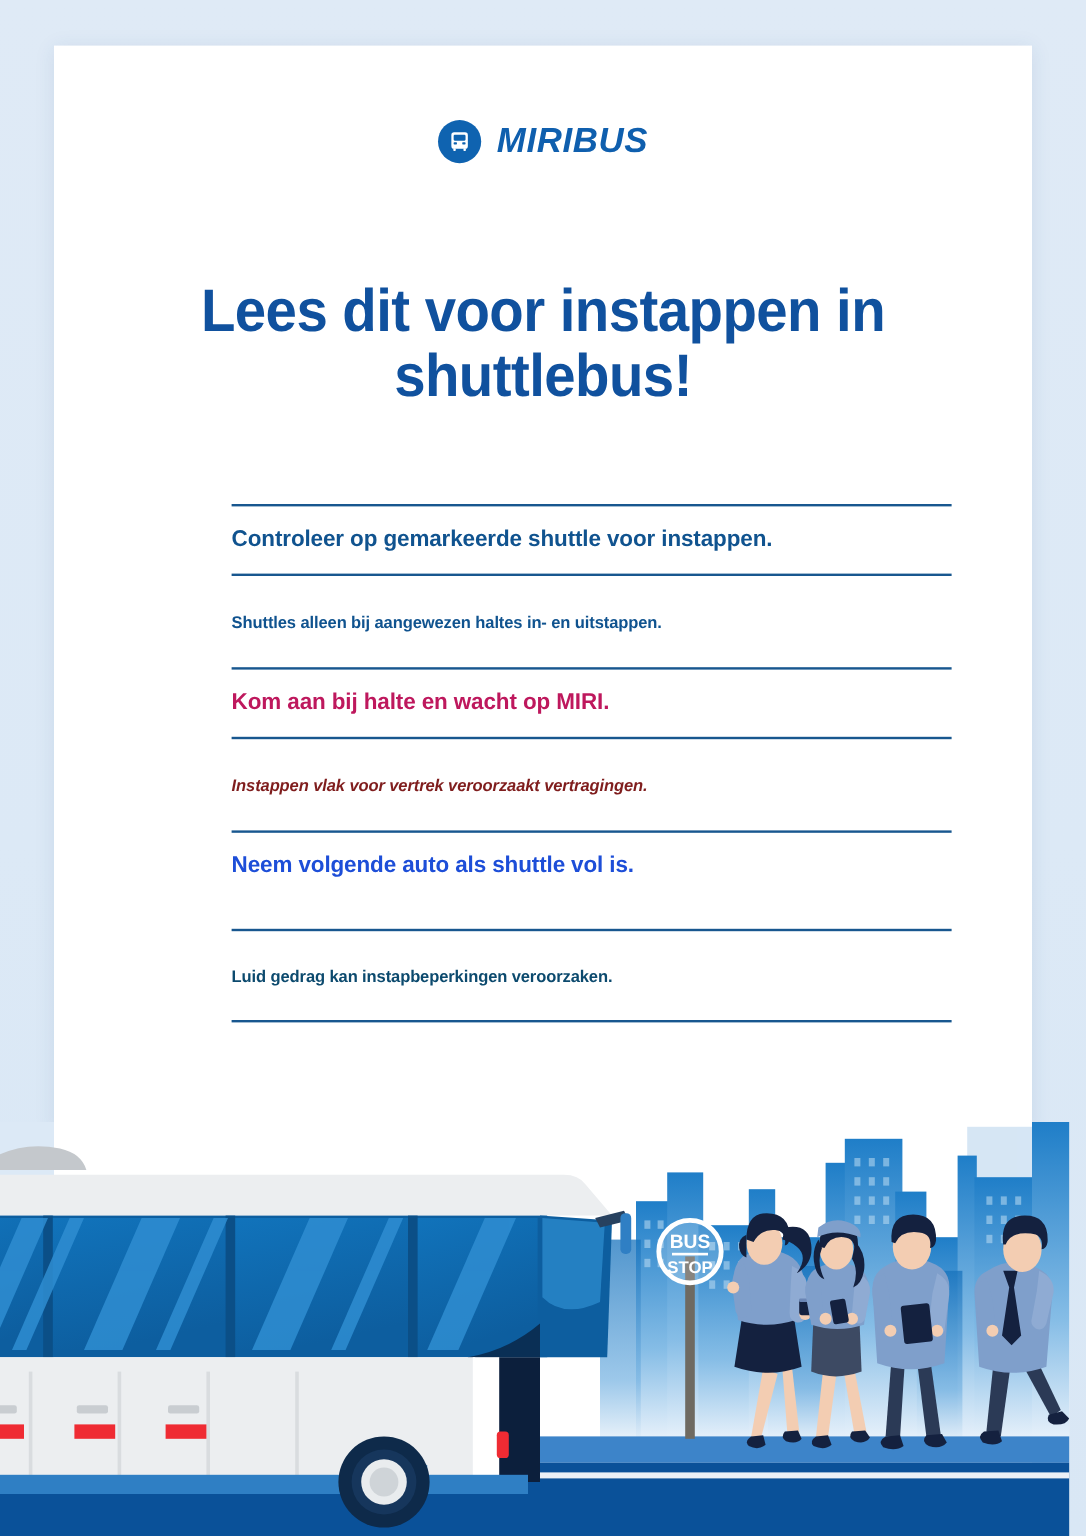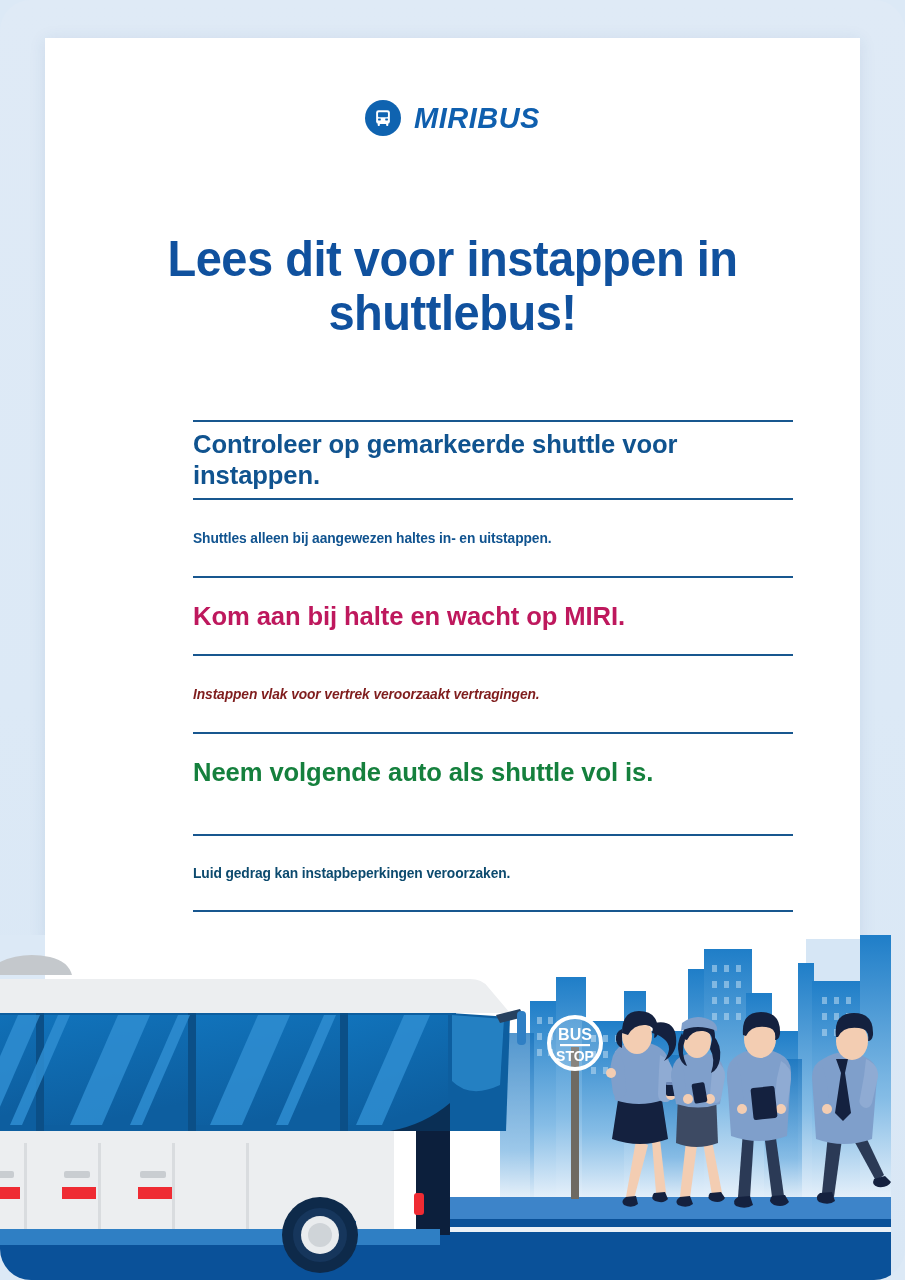--- a/index.html
+++ b/index.html
@@ -14,21 +14,20 @@
     font-family: "Liberation Sans", sans-serif;
     position: relative;
   }
 
   
   #poster {
     position: absolute;
     inset: 0;
     background: linear-gradient(180deg, #dfeaf6 0%, #dce9f6 55%, #d9e7f5 100%);
     overflow: hidden;
-    border-radius: 31px;
   }
 
   
   #card {
     position: absolute;
     left: 45px;
     top: 38px;
     width: 815px;
     height: 905px;
     background: #ffffff;
@@ -93,21 +92,21 @@
     border-top: 2px solid #18578f;
     display: flex;
     align-items: center;
     color: #10538f;
     font-weight: 700;
     box-sizing: border-box;
   }
   .rule:last-child {
     border-bottom: 2px solid #18578f;
   }
-  .rule.sz-lg { height: 78px; font-size: 26px; }
+  .rule.sz-lg { height: 58px; font-size: 19px; }
   .rule.sz-sm { height: 78px; font-size: 14px; }
   .rule-text { letter-spacing: -0.1px; transform: scaleX(0.985); transform-origin: left center; }
 
   
   #scene {
     position: absolute;
     left: 0;
     bottom: 0;
     width: 891px;
     height: 345px;
@@ -144,21 +143,21 @@
       </div>
       <div class="rule sz-sm" style="color: rgb(16, 83, 143); border-top-color: rgb(24, 87, 143); border-bottom-color: rgb(24, 87, 143);">
         <span class="rule-text">Shuttles alleen bij aangewezen haltes in- en uitstappen.</span>
       </div>
       <div class="rule sz-lg" style="color: #be185d; border-top-color: rgb(24, 87, 143); border-bottom-color: rgb(24, 87, 143);">
         <span class="rule-text">Kom aan bij halte en wacht op MIRI.</span>
       </div>
       <div class="rule sz-sm" style="color: #7f1d1d; border-top-color: rgb(24, 87, 143); border-bottom-color: rgb(24, 87, 143); font-style: italic;">
         <span class="rule-text">Instappen vlak voor vertrek veroorzaakt vertragingen.</span>
       </div>
-      <div class="rule sz-lg" style="color: #15803d; border-top-color: rgb(24, 87, 143); border-bottom-color: rgb(24, 87, 143);">
+      <div class="rule sz-lg" style="color: #1d4ed8; border-top-color: rgb(24, 87, 143); border-bottom-color: rgb(24, 87, 143);">
         <span class="rule-text">Neem volgende auto als shuttle vol is.</span>
       </div>
       <div class="rule sz-sm" style="color: #0c4a6e; border-top-color: rgb(24, 87, 143); border-bottom-color: rgb(24, 87, 143); margin-top: 24px;">
         <span class="rule-text">Luid gedrag kan instapbeperkingen veroorzaken.</span>
       </div>
     </div>
   </div>
 
   <div id="scene">
     <svg width="905" height="345" viewBox="0 0 905 345" xmlns="http://www.w3.org/2000/svg">

